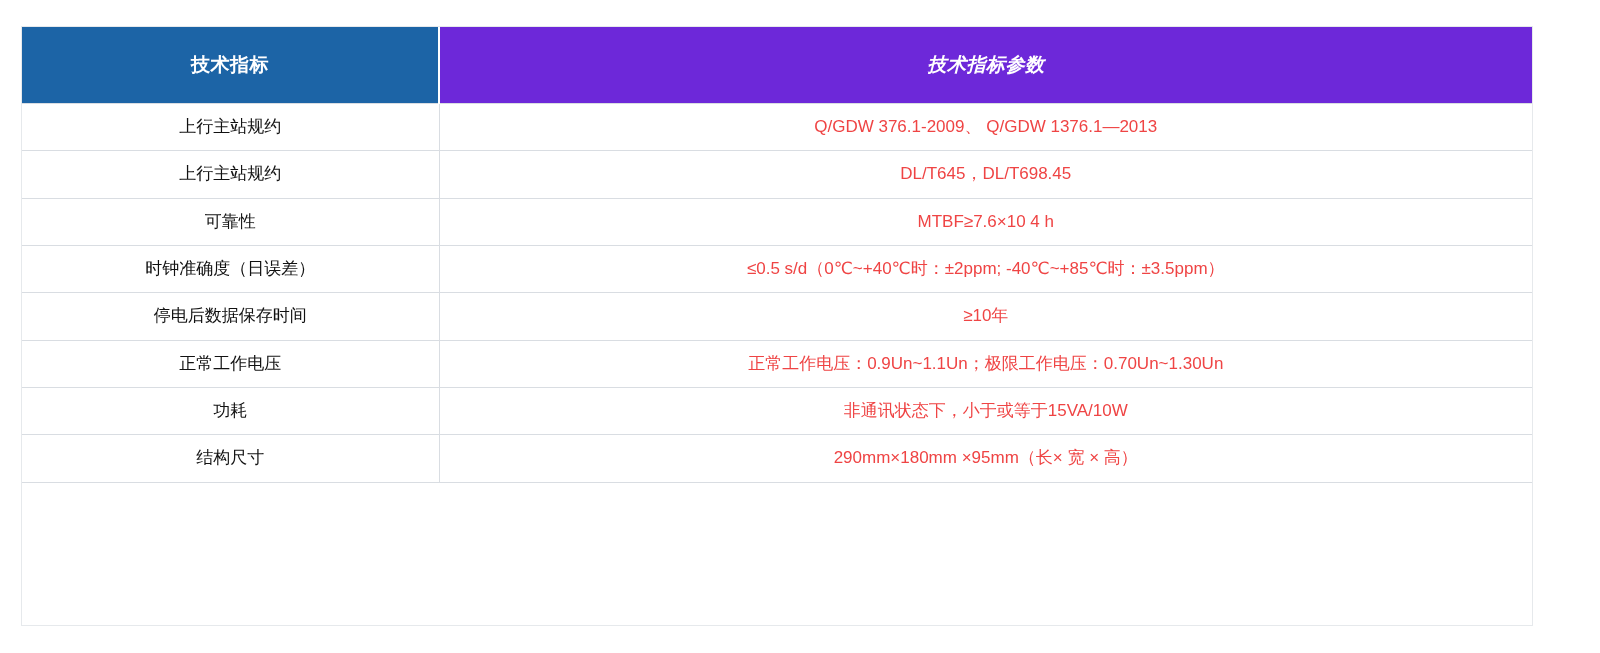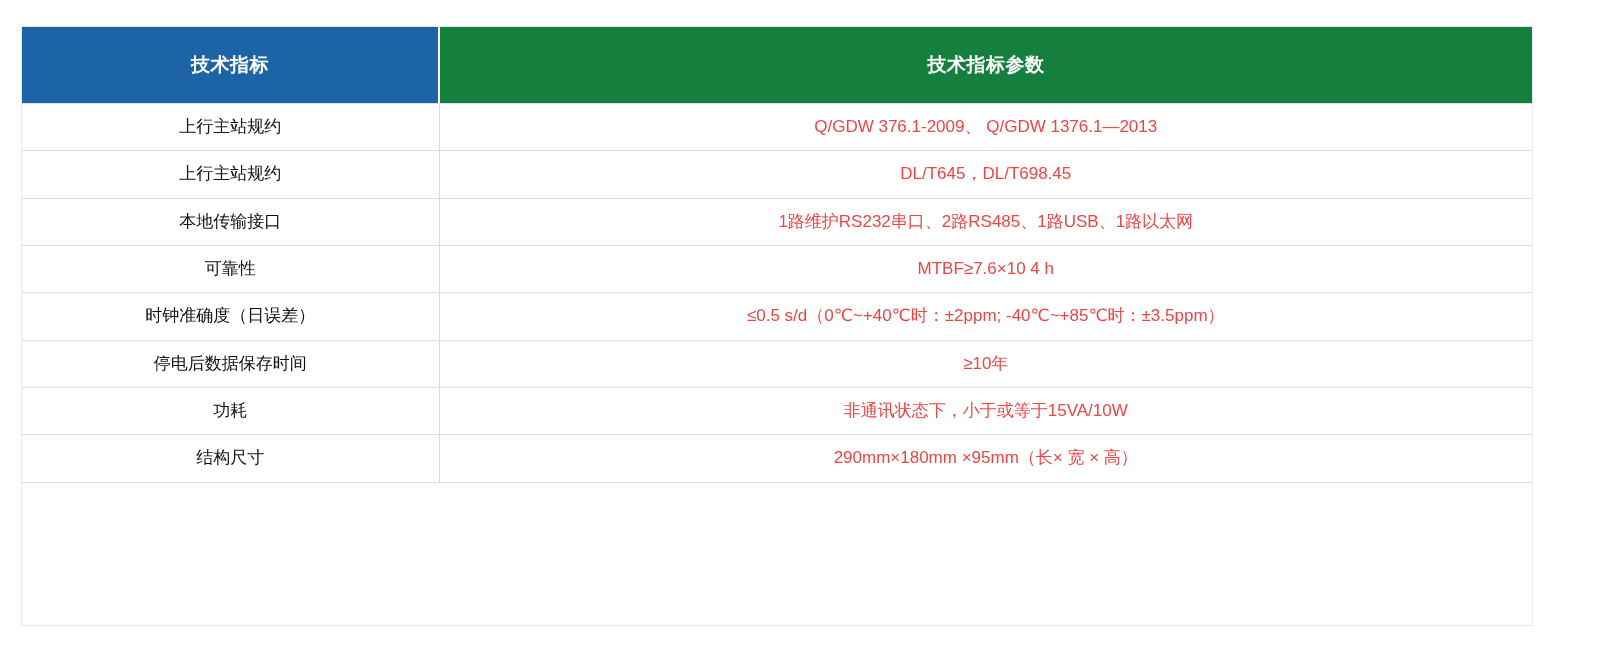--- a/index.html
+++ b/index.html
@@ -92,57 +92,57 @@
 
   <div class="spec-table-wrap">
     <table class="spec-table">
       <colgroup>
         <col class="col-label">
         <col class="col-value">
       </colgroup>
       <thead>
         <tr>
           <th style="background: rgb(28, 100, 166);">技术指标</th>
-          <th class="last" style="background: #15803d;">技术指标参数</th>
+          <th class="last" style="background: #6d28d9; font-style: italic;">技术指标参数</th>
         </tr>
       </thead>
       <tbody>
 
         <tr class="row-normal">
           <td class="label">上行主站规约</td>
           <td class="value">Q/GDW 376.1-2009、 Q/GDW 1376.1—2013</td>
         </tr>
 
         <tr class="row-normal">
           <td class="label">上行主站规约</td>
           <td class="value">DL/T645，DL/T698.45</td>
         </tr>
 
 
-        <tr class="row-normal">
-          <td class="label">本地传输接口</td>
-          <td class="value">1路维护RS232串口、2路RS485、1路USB、1路以太网</td>
-        </tr>
 
         <tr class="row-normal">
           <td class="label">可靠性</td>
           <td class="value">MTBF≥7.6×10 4 h</td>
         </tr>
 
 
         <tr class="row-normal">
           <td class="label">时钟准确度（日误差）</td>
           <td class="value">≤0.5 s/d（0℃~+40℃时：±2ppm;  -40℃~+85℃时：±3.5ppm）</td>
         </tr>
 
         <tr class="row-normal">
           <td class="label">停电后数据保存时间</td>
           <td class="value">≥10年</td>
         </tr>
 
+        <tr class="row-normal">
+          <td class="label">正常工作电压</td>
+          <td class="value">正常工作电压：0.9Un~1.1Un；极限工作电压：0.70Un~1.30Un</td>
+        </tr>
 
         <tr class="row-normal">
           <td class="label">功耗</td>
           <td class="value">非通讯状态下，小于或等于15VA/10W</td>
         </tr>
 
         <tr class="row-normal">
           <td class="label">结构尺寸</td>
           <td class="value">290mm×180mm ×95mm（长× 宽 × 高）</td>
         </tr>

